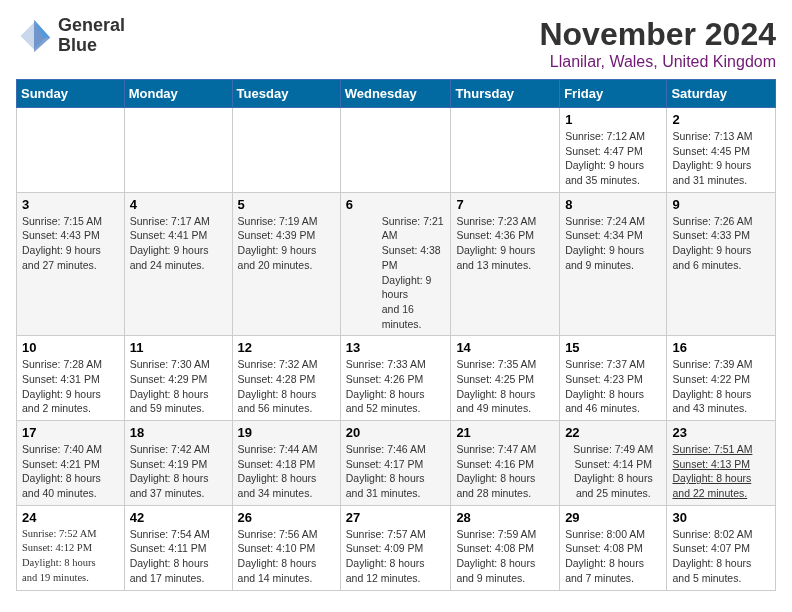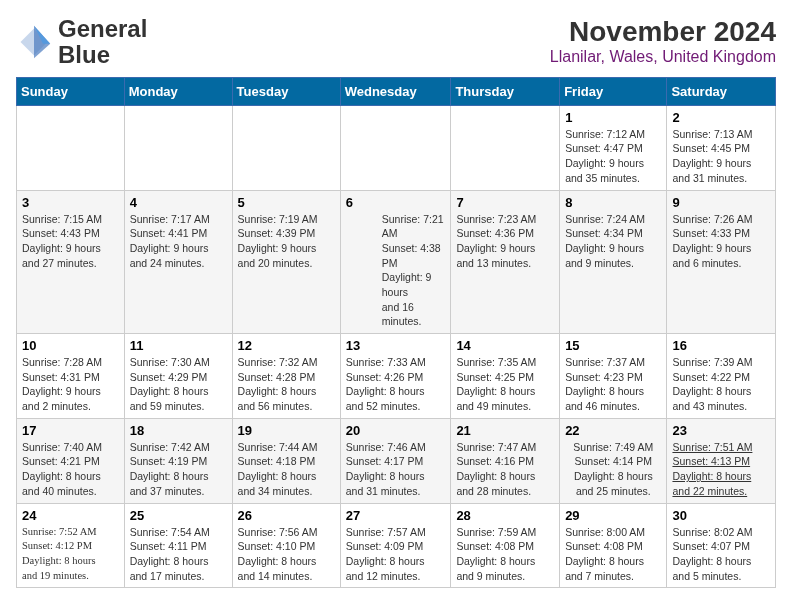--- a/index.html
+++ b/index.html
@@ -18,34 +18,34 @@
     }
     .logo {
       display: flex;
       align-items: center;
       gap: 6px;
     }
     .logo-text {
       display: flex;
       flex-direction: column;
       font-weight: bold;
-      font-size: 24px;
+      font-size: 18px;
       line-height: 1.1;
       color: #333;
     }
     .logo-text span:first-child { color: #333; }
     .logo-icon {
       width: 36px;
       height: 36px;
     }
     .title-block {
       text-align: right;
     }
     .month-title {
-      font-size: 28px;
+      font-size: 32px;
       font-weight: bold;
       color: #333;
     }
     .location {
       font-size: 16px;
       color: #701a75;
     }
     .calendar {
       width: 100%;
       border-collapse: collapse;
@@ -295,21 +295,21 @@
       </tr>
       <tr>
         <td>
           <div class="day-num">24</div>
           <div class="day-info" style="white-space: pre-line; font-family: Liberation Serif, serif;">Sunrise: 7:52 AM
 Sunset: 4:12 PM
 Daylight: 8 hours
 and 19 minutes.</div>
         </td>
         <td>
-          <div class="day-num">25</div>
+          <div class="day-num">42</div>
           <div class="day-info" style="white-space: pre-line;">Sunrise: 7:54 AM
 Sunset: 4:11 PM
 Daylight: 8 hours
 and 17 minutes.</div>
         </td>
         <td>
           <div class="day-num">26</div>
           <div class="day-info" style="white-space: pre-line;">Sunrise: 7:56 AM
 Sunset: 4:10 PM
 Daylight: 8 hours

